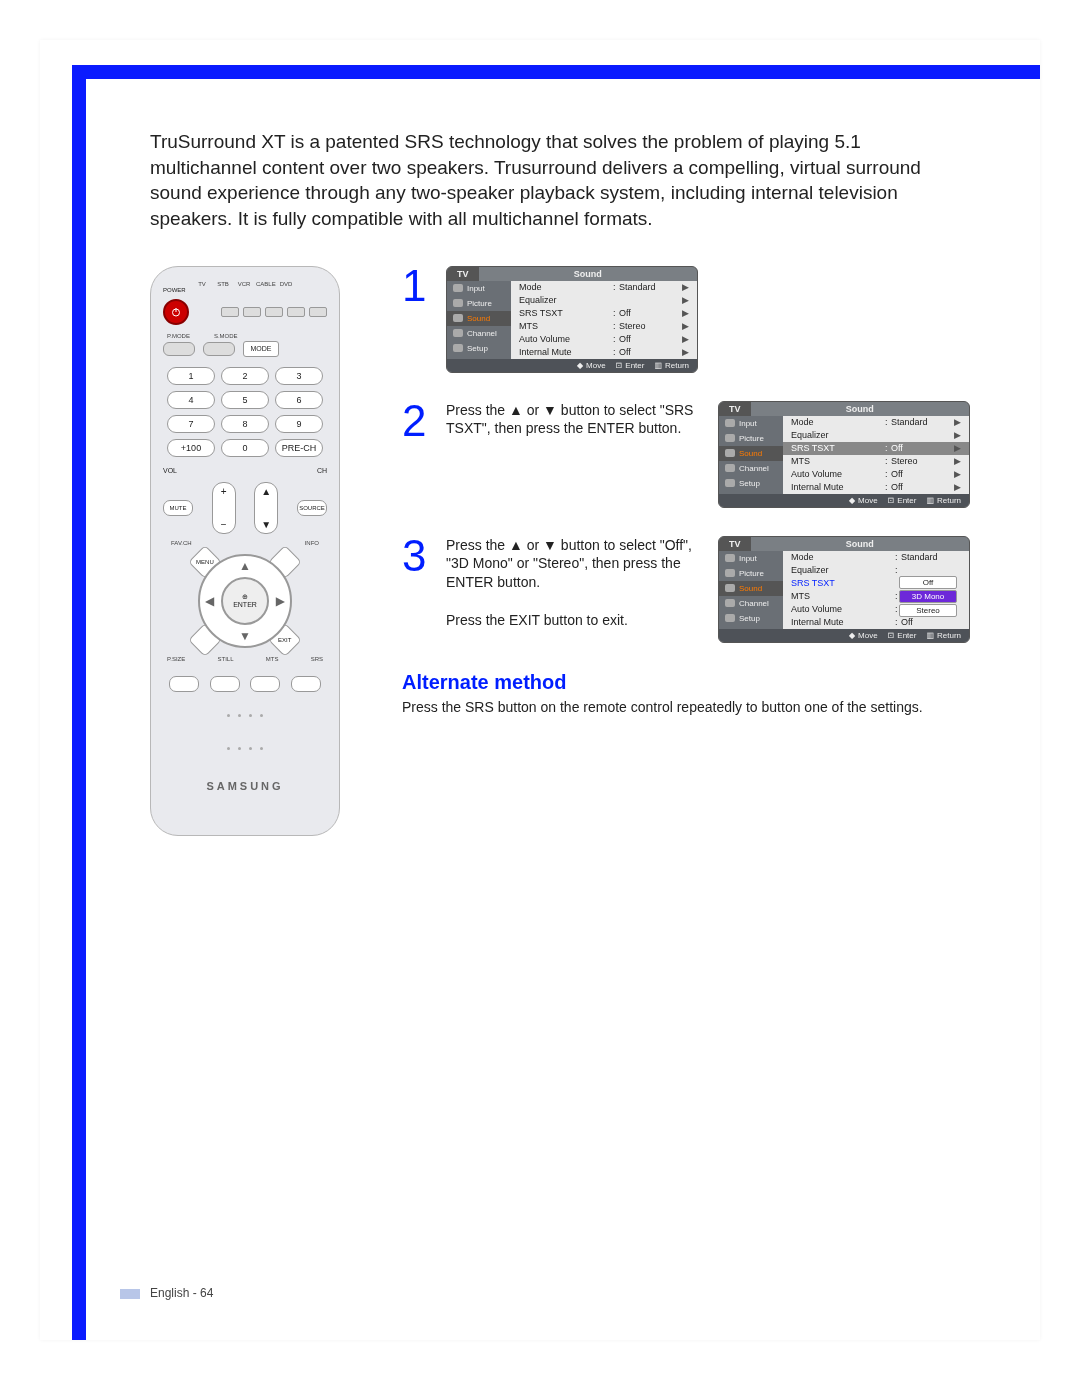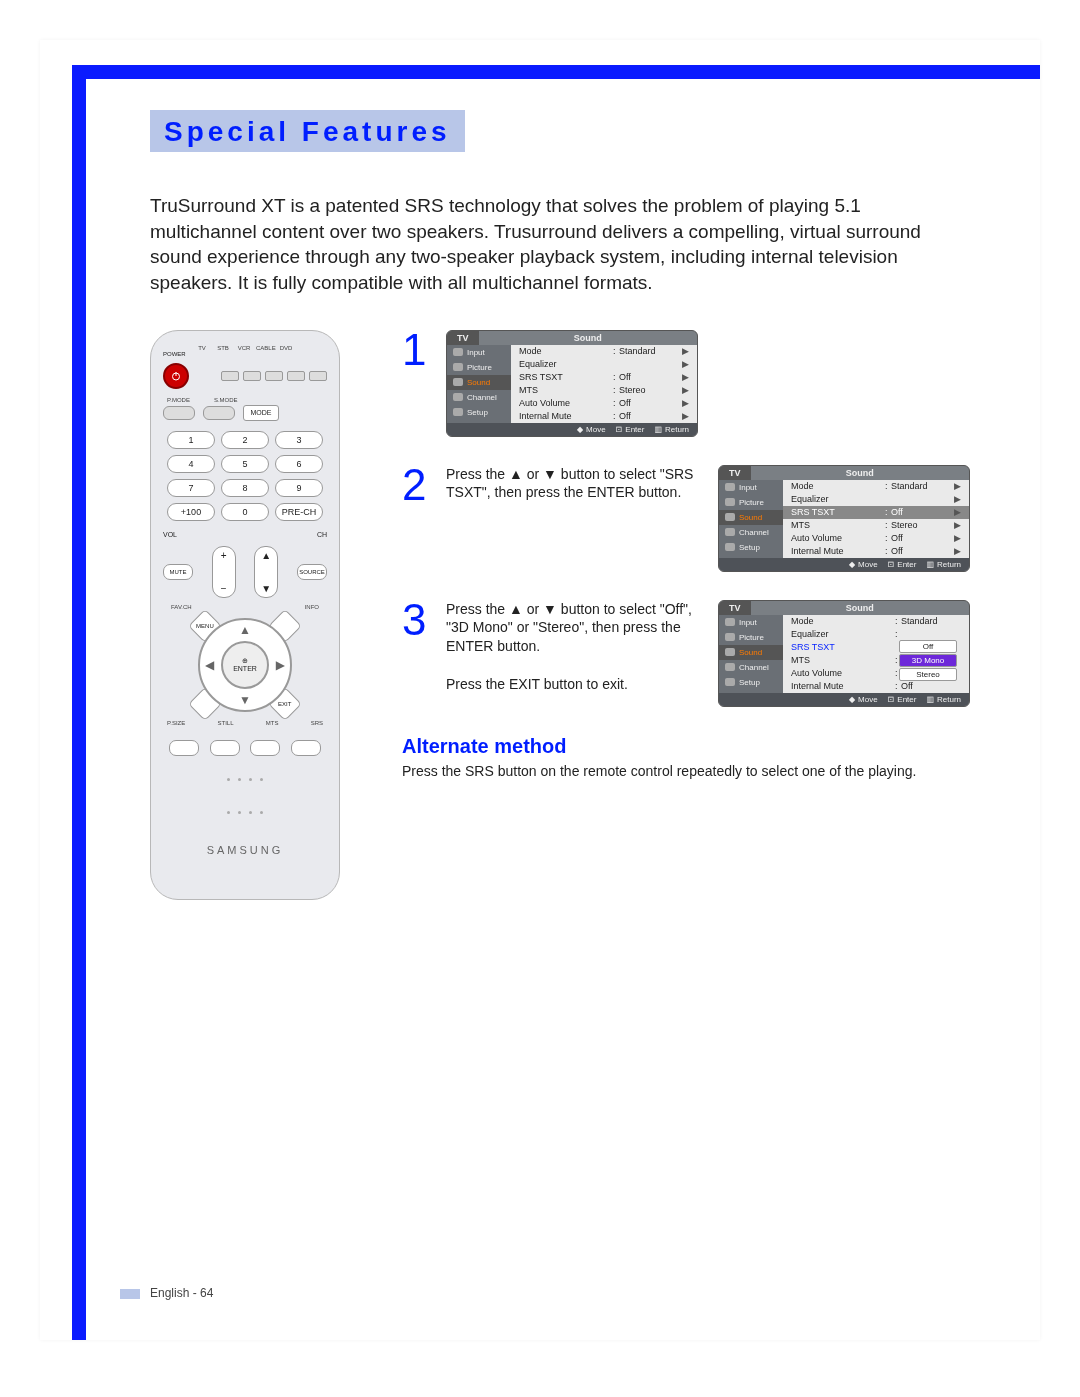--- a/index.html
+++ b/index.html
@@ -109,21 +109,21 @@
          display:flex;flex-direction:column;align-items:center;justify-content:center;font-size:7px;}
   .arrow{position:absolute;font-size:12px;color:#666;}
   .arrow.up{top:3px;} .arrow.down{bottom:3px;}
   .arrow.left{left:5px;} .arrow.right{right:5px;}
   .btmrow{display:flex;justify-content:space-between;margin:14px 6px 0;}
   .btmbtn{width:28px;height:14px;border:1px solid #999;border-radius:7px;background:#fff;}
   .btmlbl{display:flex;justify-content:space-between;font-size:6px;margin:2px 4px 0;color:#444;}
   .dots{display:flex;justify-content:center;gap:8px;margin:22px 0 30px;}
   .dots span{width:3px;height:3px;border-radius:50%;background:#aaa;}
   .brand{text-align:center;font-size:11px;letter-spacing:3px;color:#666;
-         font-weight:400;margin-top:10px;}
+         font-weight:700;margin-top:10px;}
 
   
   .step{display:flex;gap:14px;margin-bottom:28px;}
   .stepnum{font-size:44px;color:#001eff;font-weight:300;line-height:.9;width:30px;flex:0 0 30px;}
   .steptxt{font-size:14px;line-height:1.35;flex:1 1 0;}
   .osd{flex:0 0 250px;}
 
   
   .osdbox{width:250px;border:1px solid #555;background:#7a7f84;font-size:9px;
           color:#eee;border-radius:6px;overflow:hidden;}
@@ -154,23 +154,20 @@
   .footer{position:absolute;bottom:40px;left:80px;color:#444;font-size:12px;}
   .footer .bar{display:inline-block;width:20px;height:10px;background:#b8c6e8;
                vertical-align:middle;margin-right:10px;}
 </style>
 </head>
 <body>
 
 <div class="page">
   <div class="blue-frame"></div>
   <div class="content">
-    <div class="chapter-band">
-      <span>Special Features</span>
-    </div>
 
 
     <p class="intro">TruSurround XT is a patented SRS technology that solves the problem of playing 5.1 multichannel content over two speakers. Trusurround delivers a compelling, virtual surround sound experience through any two-speaker playback system, including internal television speakers. It is fully compatible with all multichannel formats.</p>
 
     <div class="layout">
 
       <div class="remote-col">
         <div class="remote">
           <div class="tinylabels">
             <span>TV</span>
@@ -482,21 +479,21 @@
       <span><span class="micon">◆</span>Move</span>
       <span><span class="micon">⊡</span>Enter</span>
       <span><span class="micon">▥</span>Return</span>
     </div>
   </div>
               </div>
             </div>
           </div>
 
         <div class="subhead">Alternate method</div>
-        <div class="steptxt">Press the SRS button on the remote control repeatedly to select one of the playing.</div>
+        <div class="steptxt">Press the SRS button on the remote control repeatedly to button one of the settings.</div>
       </div>
     </div>
   </div>
 
   <div class="footer">
     <span class="bar"></span><span>English - 64</span>
   </div>
 </div>
 
 </body></html>

